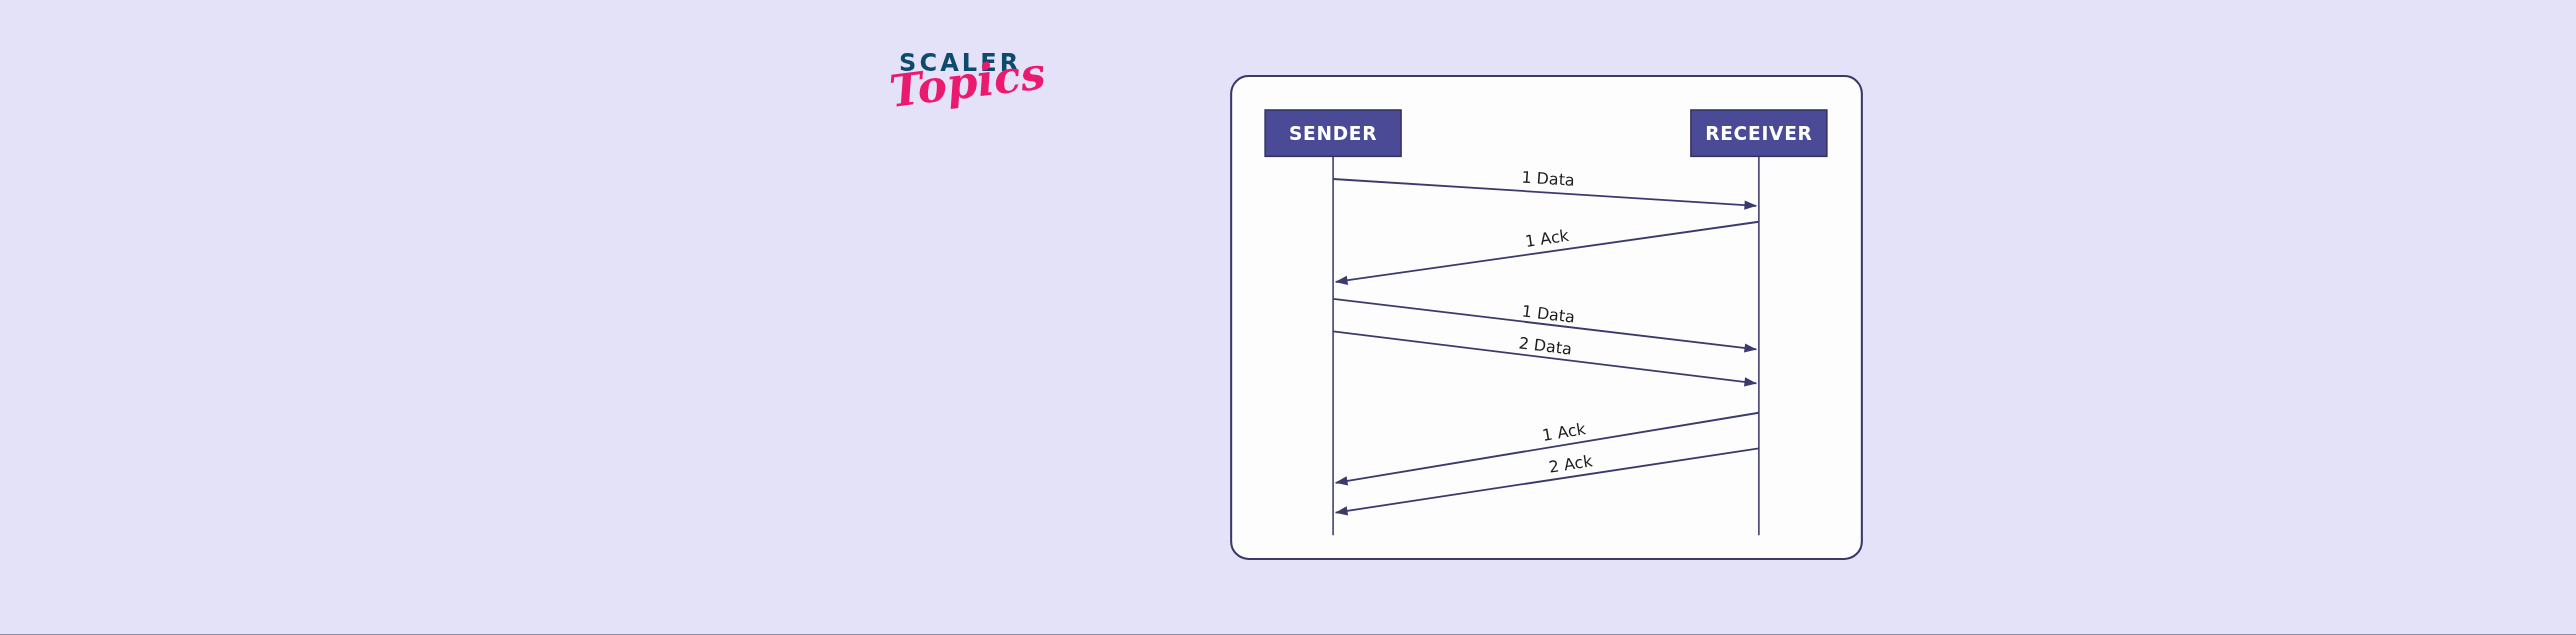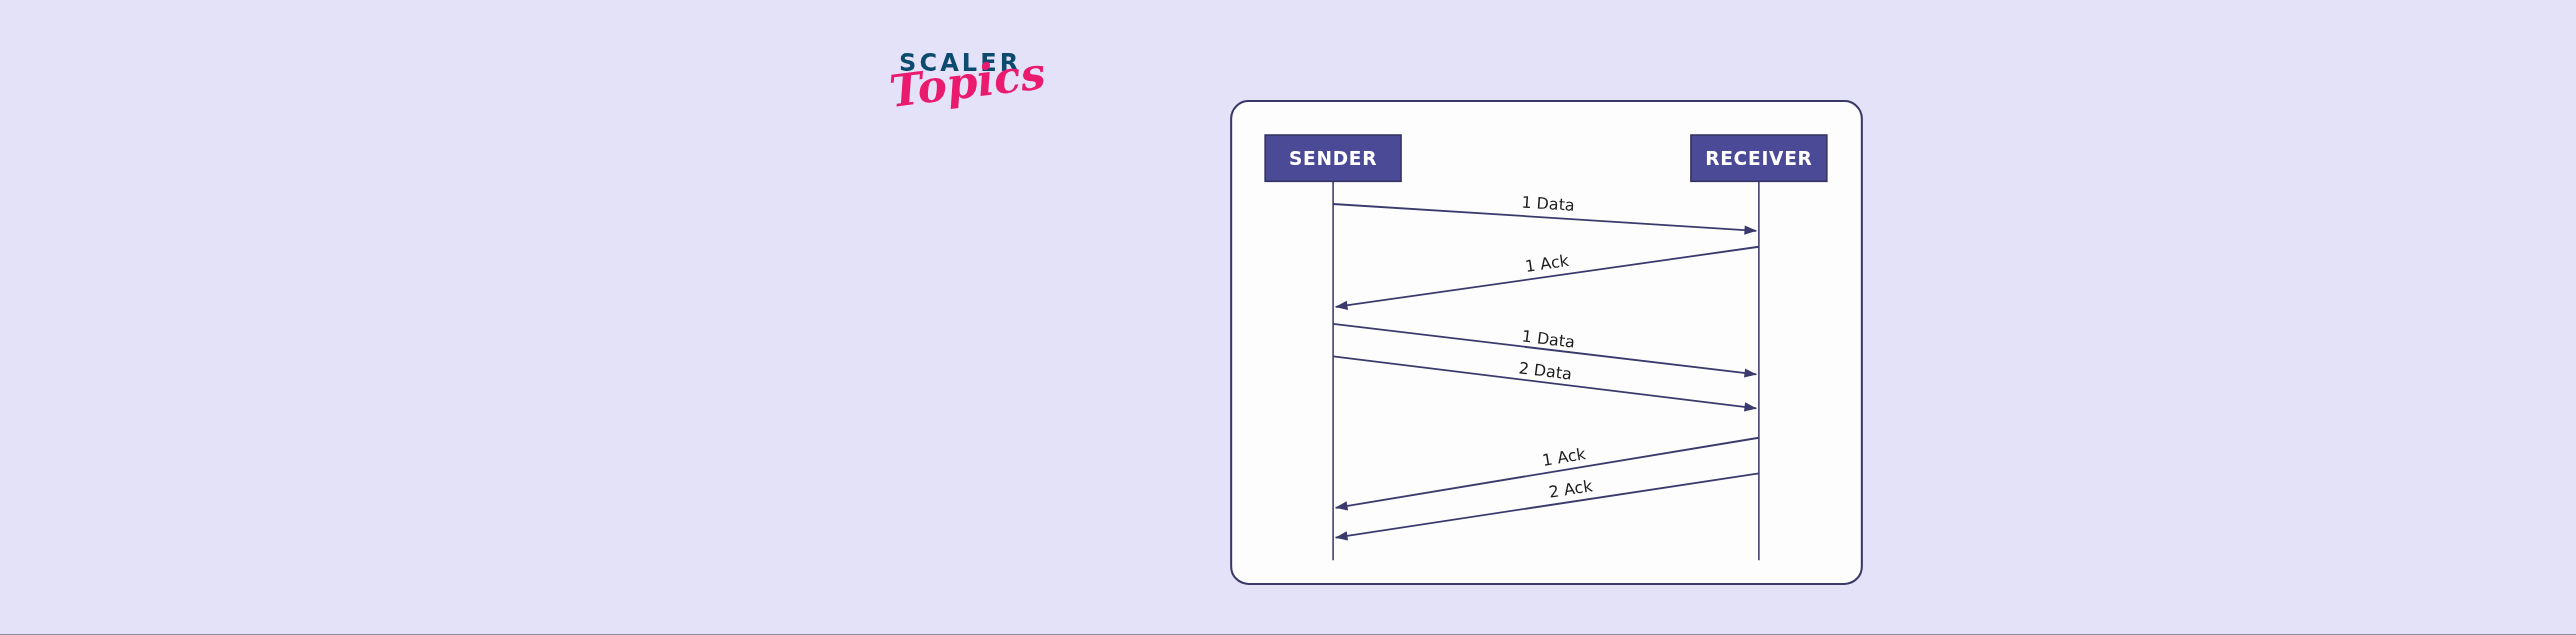--- a/index.html
+++ b/index.html
@@ -25,21 +25,21 @@
     position: absolute; left: -7.2px; top: 20.6px;
     font-family: "DejaVu Serif", serif;
     font-style: italic; font-weight: bold;
     font-size: 44px; line-height: 1;
     color: #ea1a6f;
     transform: rotate(-7deg);
     transform-origin: left center;
   }
 
   
-  .diagram-wrap { position: absolute; left: 1230px; top: 75px; width: 633px; height: 485px; margin-top: 25px; }
+  .diagram-wrap { position: absolute; left: 1230px; top: 75px; width: 633px; height: 485px; }
   svg text { font-family: "DejaVu Sans", sans-serif; }
   .actor-label { font-size: 36px; font-weight: bold; letter-spacing: 1.5px; }
   .msg-label { font-size: 31px; }
 
   
   .bottom-rule { position: absolute; left: 0; bottom: 0; width: 100%; height: 2.1px; }
 </style>
 </head>
 <body>
 

